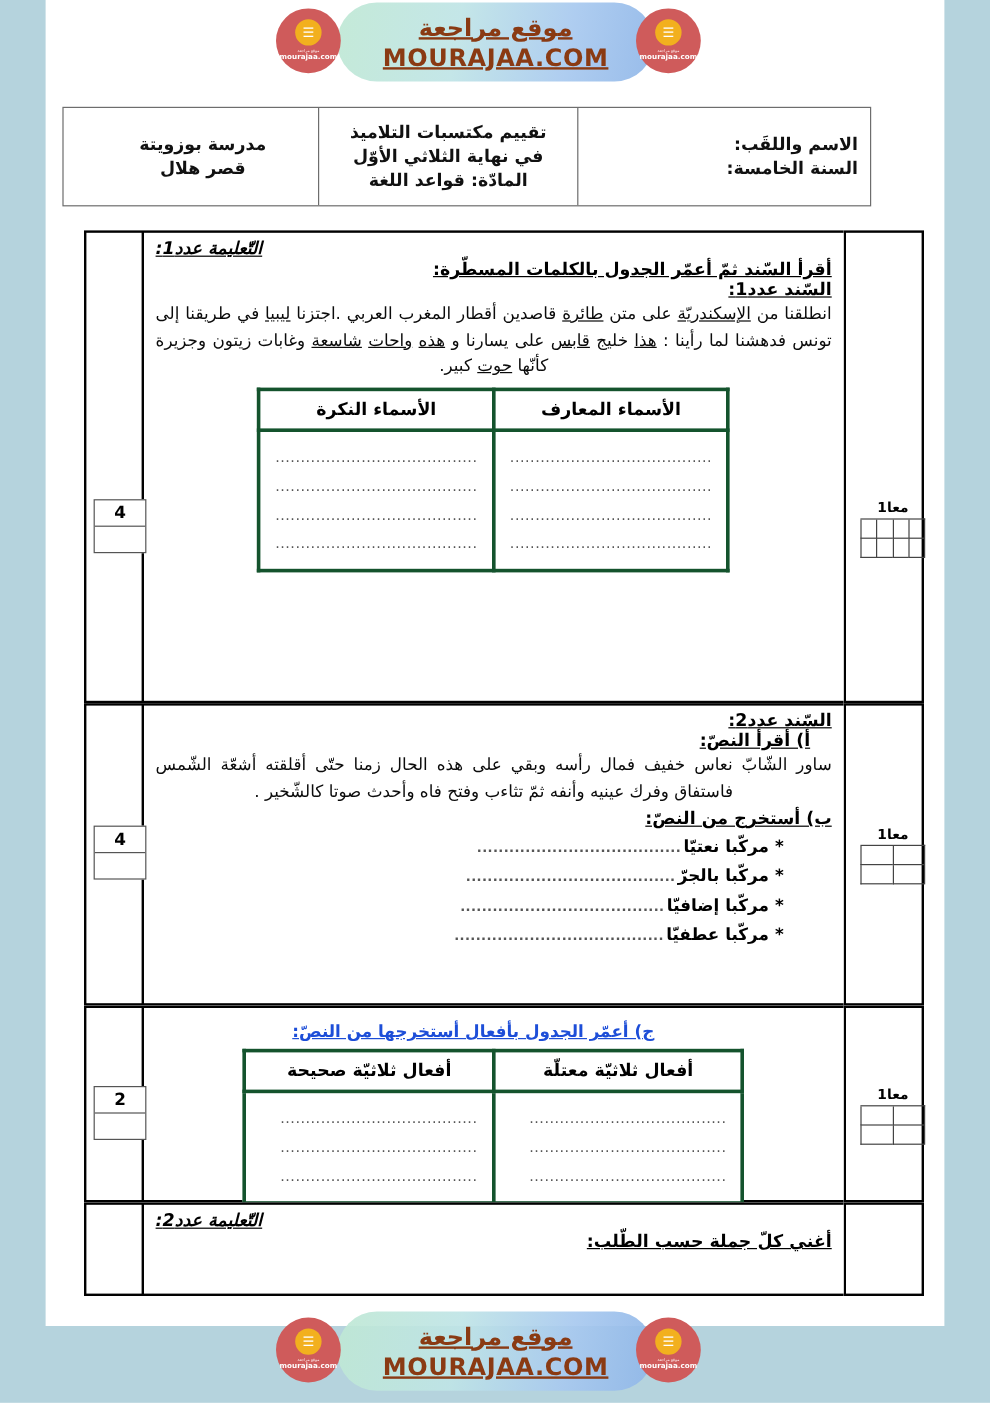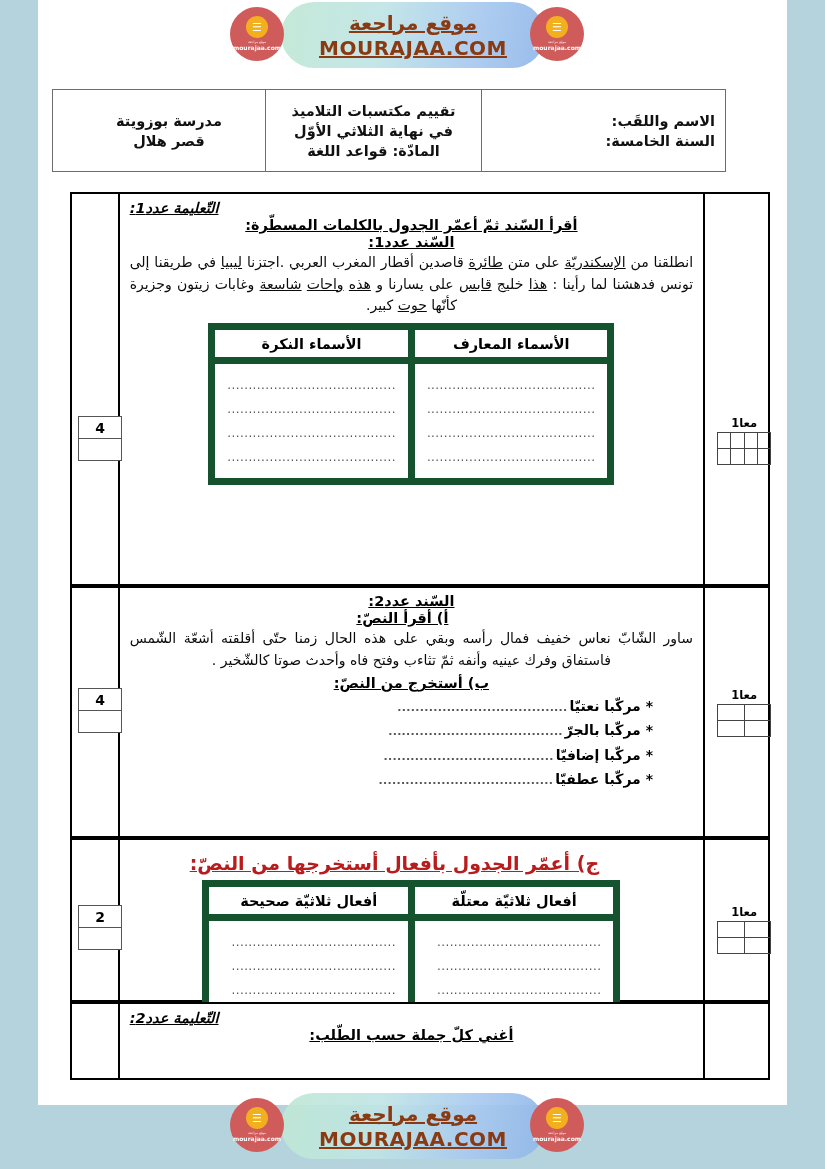--- a/index.html
+++ b/index.html
@@ -270,21 +270,21 @@
     direction: rtl;
     text-align: left;
     color: #000;
     margin: 2px 0 1px 0;
   }
   .lbl-sub {
     font-weight: bold;
     font-size: 14.5px;
     text-decoration: underline;
     direction: rtl;
-    text-align: center;
+    text-align: right;
     color: #000;
     margin: 1px 0;
   }
   .lbl-sub.indent-r { padding-right: 18px; }
   .passage {
     direction: rtl;
     text-align: justify;
     text-align-last: center;
     font-size: 14px;
     line-height: 1.55;
@@ -296,21 +296,21 @@
 
   
   .ans-table {
     border: 1px solid #333;
     border-collapse: collapse;
     margin: 6px auto 4px auto;
     background: #fff;
     box-sizing: border-box;
   }
   .ans-table td, .ans-table th {
-    border: 7px solid #14532d;
+    border: 3px solid #14532d;
     box-sizing: border-box;
     padding: 0;
   }
   .ans-th {
     height: 34px;
     text-align: center;
     vertical-align: middle;
     font-size: 14.5px;
     font-weight: bold;
     color: #000;
@@ -352,24 +352,24 @@
     letter-spacing: .3px;
     overflow: hidden;
     white-space: nowrap;
     margin-right: 2px;
     text-align: right;
   }
 
   .cta-line {
     direction: rtl;
     text-align: center;
-    font-size: 19px;
+    font-size: 14px;
     font-weight: bold;
     text-decoration: underline;
-    color: #b91c1c;
+    color: #1d4ed8;
     margin: 8px 34px 4px 0;
   }
 </style>
 </head>
 <body>
 
 <div class="page-sheet"></div>
 
 <div class="watermark top">
   <div class="wm-pill"></div>

